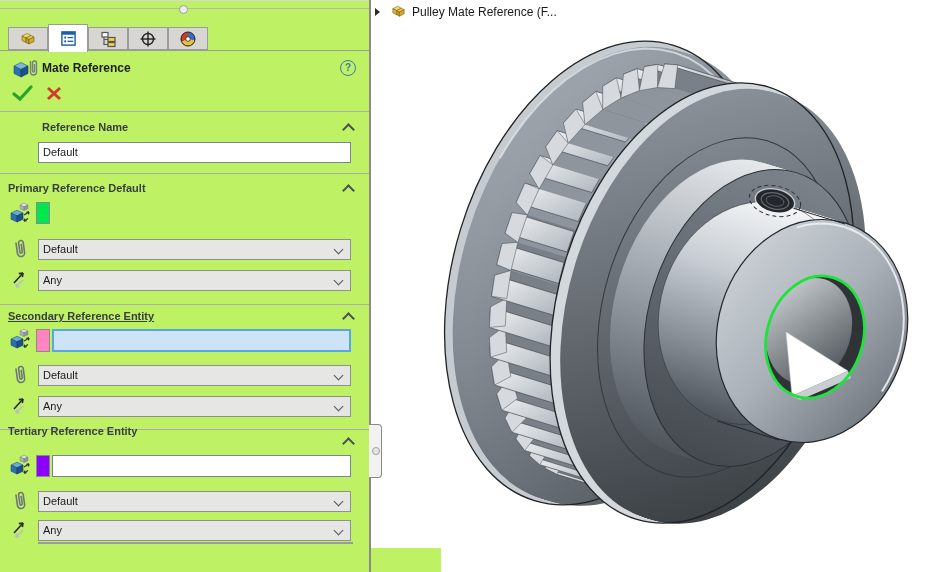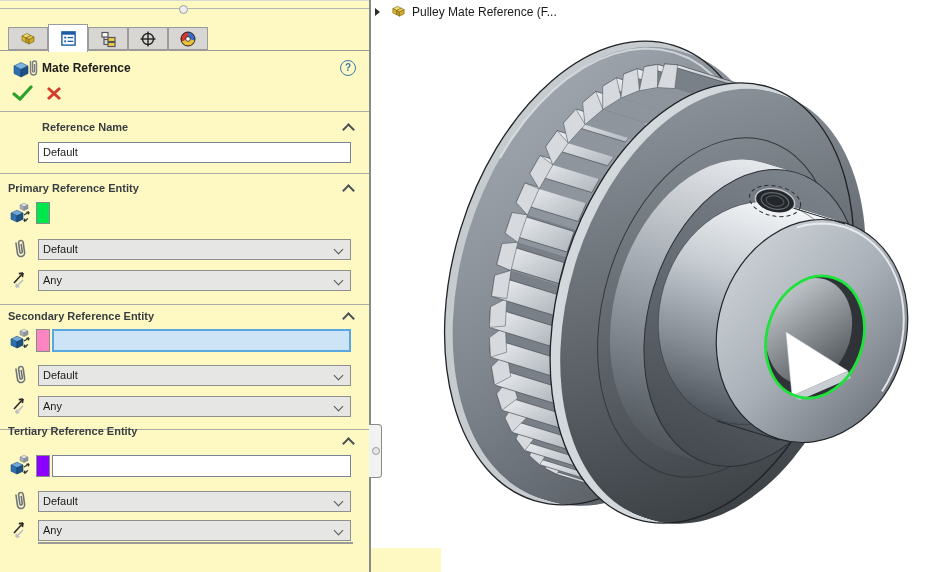--- a/index.html
+++ b/index.html
@@ -1,20 +1,20 @@
 <!DOCTYPE html>
 <html><head>
 <meta charset="utf-8">
 <style>
   html,body{margin:0;padding:0;}
   .page{position:relative;width:944px;height:572px;background:#ffffff;overflow:hidden;
         font-family:"Liberation Sans",sans-serif;font-size:11px;color:#1a1a1a;cursor:default;}
   .abs{position:absolute;}
   
-  .panel{position:absolute;left:0;top:0;width:441px;height:572px;background:#fef9c3;}
+  .panel{position:absolute;left:0;top:0;width:441px;height:572px;background:#bef264;}
   .panel-border{position:absolute;left:369px;top:0;width:2px;height:572px;background:#8a8a8a;}
   .hline{position:absolute;background:#ababab;height:1px;}
   .splitdot{position:absolute;width:7px;height:7px;border-radius:50%;border:1px solid #9e9e9e;background:#ededed;}
   
   .tab{position:absolute;top:27px;width:40px;height:23px;background:#d8d6d2;border:1px solid #9b9b9b;
        box-sizing:border-box;display:flex;align-items:center;justify-content:center;}
   .tab.active{top:24px;height:28px;background:#ffffff;border-bottom:none;z-index:3;}
   .tabline{position:absolute;left:0;top:50px;width:369px;height:1px;background:#9b9b9b;z-index:1;}
   
   .pm-title{position:absolute;left:42px;top:61px;font-size:12px;font-weight:bold;color:#1d1d1d;}
@@ -118,21 +118,21 @@
     </svg>
 
     <div class="hline" style="left:0;top:111px;width:369px;"></div>
 
     <div class="grp-h" style="top:121px;margin-left:34px;">Reference Name</div>
     <div class="chev-up" style="left:344px;top:125px;"></div>
     <div class="inputbox" style="left:38px;top:142px;width:313px;height:21px;">Default</div>
 
     <div class="hline" style="left:0;top:173px;width:369px;"></div>
 
-    <div class="grp-h" style="top:182px;">Primary Reference Entity</div>
+    <div class="grp-h" style="top:182px;">Primary Reference Default</div>
     <div class="chev-up" style="left:344px;top:186px;"></div>
 
     <svg class="abs" style="left:8px;top:201px;" width="24" height="24" viewBox="0 0 24 24">
       <path d="M12 4 L16 2.2 L20 4 L16 5.8 Z" fill="#dfe3e7" stroke="#7b828a" stroke-width="0.5"></path>
       <path d="M12 4 L16 5.8 L16 9.5 L12 7.7 Z" fill="#aab1b8" stroke="#7b828a" stroke-width="0.5"></path>
       <path d="M20 4 L16 5.8 L16 9.5 L20 7.7 Z" fill="#8d949c" stroke="#7b828a" stroke-width="0.5"></path>
       <path d="M3 12 L9 9.2 L15 12 L9 14.8 Z" fill="#6fa8d8" stroke="#1d5286" stroke-width="0.6"></path>
       <path d="M3 12 L9 14.8 L9 21 L3 18.2 Z" fill="#2e6fae" stroke="#1d5286" stroke-width="0.6"></path>
       <path d="M15 12 L9 14.8 L9 21 L15 18.2 Z" fill="#1d5286" stroke="#14385c" stroke-width="0.6"></path>
       <path d="M16 14 L21 11" stroke="#333" stroke-width="1.3"></path>
@@ -156,21 +156,21 @@
       <path d="M14 12 L7 19" stroke="#b9bdc2" stroke-width="1.6"></path>
       <path d="M7 19 L10.4 18.5 M7 19 L7.5 15.6" stroke="#b9bdc2" stroke-width="1.6"></path>
     </svg>
     <div class="combo" style="left:38px;top:270px;width:313px;height:21px;">
       <span>Any</span>
       <span class="cv"></span>
     </div>
 
     <div class="hline" style="left:0;top:304px;width:369px;"></div>
 
-    <div class="grp-h" style="top:310px;">Secondary Reference Entity</div>
+    <div class="grp-h" style="top:310px;text-decoration:underline;">Secondary Reference Entity</div>
     <div class="chev-up" style="left:344px;top:314px;"></div>
 
     <svg class="abs" style="left:8px;top:327px;" width="24" height="24" viewBox="0 0 24 24">
       <path d="M12 4 L16 2.2 L20 4 L16 5.8 Z" fill="#dfe3e7" stroke="#7b828a" stroke-width="0.5"></path>
       <path d="M12 4 L16 5.8 L16 9.5 L12 7.7 Z" fill="#aab1b8" stroke="#7b828a" stroke-width="0.5"></path>
       <path d="M20 4 L16 5.8 L16 9.5 L20 7.7 Z" fill="#8d949c" stroke="#7b828a" stroke-width="0.5"></path>
       <path d="M3 12 L9 9.2 L15 12 L9 14.8 Z" fill="#6fa8d8" stroke="#1d5286" stroke-width="0.6"></path>
       <path d="M3 12 L9 14.8 L9 21 L3 18.2 Z" fill="#2e6fae" stroke="#1d5286" stroke-width="0.6"></path>
       <path d="M15 12 L9 14.8 L9 21 L15 18.2 Z" fill="#1d5286" stroke="#14385c" stroke-width="0.6"></path>
       <path d="M16 14 L21 11" stroke="#333" stroke-width="1.3"></path>

